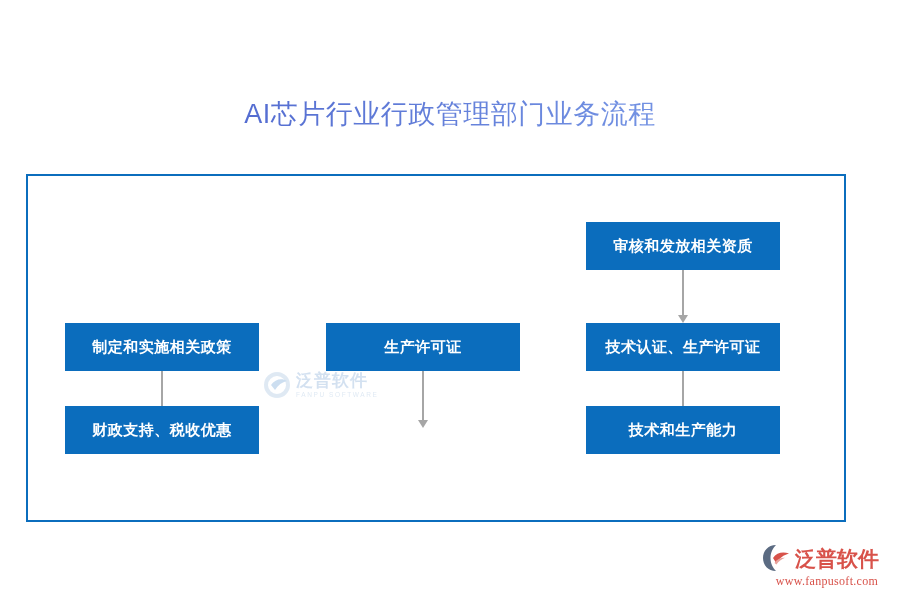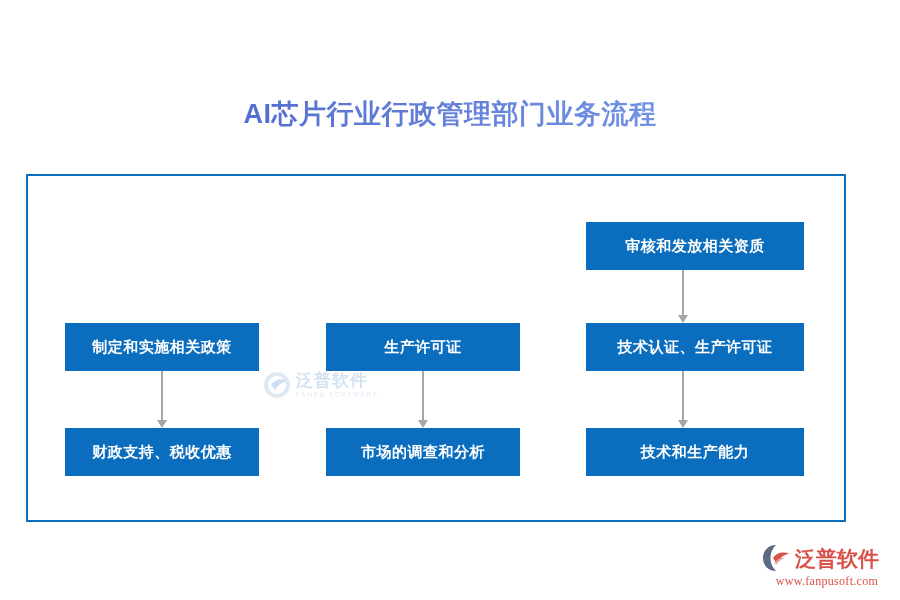--- a/index.html
+++ b/index.html
@@ -16,21 +16,21 @@
   }
 
   
   .page-title {
     position: absolute;
     left: 0;
     top: 96px;
     width: 900px;
     text-align: center;
     font-size: 27px;
-    font-weight: bold;
+    font-weight: normal;
     letter-spacing: 0.5px;
     background: linear-gradient(90deg, #3f52c6 0%, #5a74d4 35%, #7190e2 70%, #7e9ae6 100%);
     -webkit-background-clip: text;
     background-clip: text;
     color: transparent;
     -webkit-text-fill-color: transparent;
     white-space: nowrap;
   }
 
   
@@ -68,26 +68,26 @@
     text-align: center;
     letter-spacing: 0.5px;
     box-sizing: border-box;
     white-space: nowrap;
     z-index: 3;
   }
 
   
   .col-1 { left: 65px;  width: 194px; }
   .col-2 { left: 326px; width: 194px; }
-  .col-3 { left: 586px; width: 218px; }
+  .col-3 { left: 586px; width: 194px; }
 
   
   .row-top { top: 222px; height: 48px; }
   .row-mid { top: 323px; height: 48px; }
-  .row-bot { top: 428px; height: 48px; }
+  .row-bot { top: 406px; height: 48px; }
 
   
   .connector {
     position: absolute;
     width: 14px;
     z-index: 2;
   }
   .connector .stem {
     position: absolute;
     left: 6px;
@@ -238,21 +238,20 @@
     <div class="stem"></div>
     <div class="head"></div>
   </div>
 
   <div class="node col-3 row-top">审核和发放相关资质</div>
 
   <div class="node col-1 row-mid">制定和实施相关政策</div>
   <div class="node col-1 row-bot">财政支持、税收优惠</div>
 
   <div class="node col-2 row-mid">生产许可证</div>
-  <div class="node col-2 row-bot">市场的调查和分析</div>
 
   <div class="node col-3 row-bot">技术和生产能力</div>
   <div class="node col-3 row-mid">技术认证、生产许可证</div>
 
 </div>
 
 <div class="brand-logo">
   <div class="brand-row">
     <div class="brand-mark">
       <svg width="30" height="28" viewBox="0 0 30 28" aria-hidden="true">

